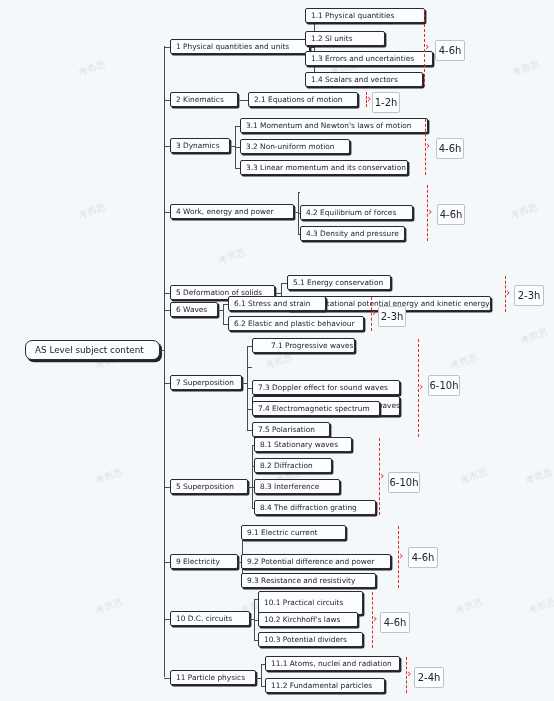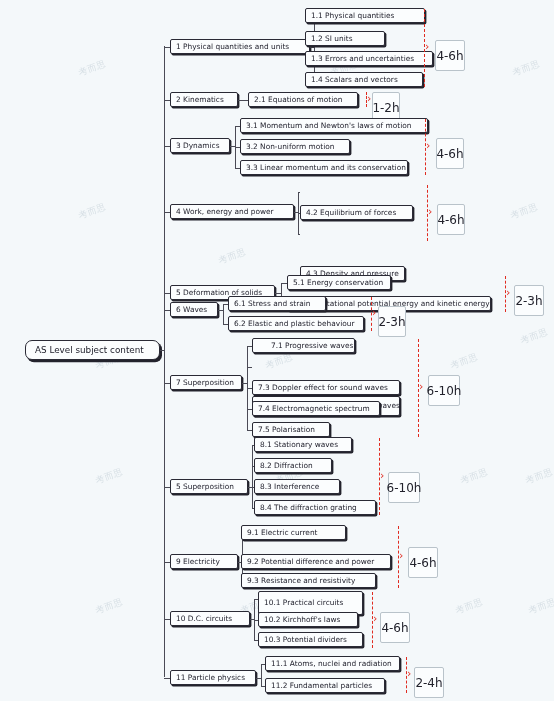--- a/index.html
+++ b/index.html
@@ -58,28 +58,28 @@
   .node.lvl1 { font-size: 7.4px; }
   .node.lvl2 { font-size: 7.4px; }
 
   
   .badge {
     position: absolute;
     box-sizing: border-box;
     background: #fbfdfe;
     border: 1px solid #b9c3ca;
     border-radius: 2px;
-    font-size: 12px;
+    font-size: 10px;
     color: #22222c;
     display: flex;
     align-items: center;
     justify-content: center;
     padding: 0 4px;
     white-space: nowrap;
-    height: 31px;
+    height: 21px;
   }
   
   .ln {
     position: absolute;
     background: #4a4a55;
   }
   .ln.h { height: 1px; }
   .ln.v { width: 1px; }
 
   
@@ -157,21 +157,21 @@
     <div class="bracetip" style="left: 426px; top: 140px;">›</div>
     <div class="badge" style="left: 436px; top: 138px; width: 28px;">4-6h</div>
     <div class="ln h" style="left: 164px; top: 211.5px; width: 6px;"></div>
     <div class="node lvl1" style="left: 170px; top: 204px; width: 124px; height: 15px;">4 Work, energy and power</div>
     <div class="ln h" style="left: 294px; top: 211.5px; width: 4px;"></div>
     <div class="ln v" style="left: 298px; top: 191.5px; height: 42px;"></div>
     <div class="ln h" style="left: 298px; top: 191.5px; width: 2px;"></div>
     <div class="ln h" style="left: 298px; top: 212.5px; width: 2px;"></div>
     <div class="node lvl2" style="left: 300px; top: 205px; width: 113px; height: 15px;">4.2 Equilibrium of forces</div>
     <div class="ln h" style="left: 298px; top: 233.5px; width: 2px;"></div>
-    <div class="node lvl2" style="left: 300px; top: 226px; width: 105px; height: 15px; margin-top: 40px;">4.3 Density and pressure</div>
+    <div class="node lvl2" style="left: 300px; top: 226px; width: 105px; height: 15px;">4.3 Density and pressure</div>
     <div class="brace" style="left: 427px; top: 185px; height: 56px;"></div>
     <div class="bracetip" style="left: 428px; top: 206px;">›</div>
     <div class="badge" style="left: 437px; top: 204px; width: 28px;">4-6h</div>
     <div class="ln h" style="left: 164px; top: 292.5px; width: 6px;"></div>
     <div class="node lvl1" style="left: 170px; top: 285px; width: 105px; height: 15px;">5 Deformation of solids</div>
     <div class="ln h" style="left: 275px; top: 292.5px; width: 6px;"></div>
     <div class="ln v" style="left: 281px; top: 282.5px; height: 21px;"></div>
     <div class="ln h" style="left: 281px; top: 282.5px; width: 6px;"></div>
     <div class="node lvl2" style="left: 287px; top: 275px; width: 104px; height: 15px;">5.1 Energy conservation</div>
     <div class="ln h" style="left: 281px; top: 303.5px; width: 6px;"></div>

